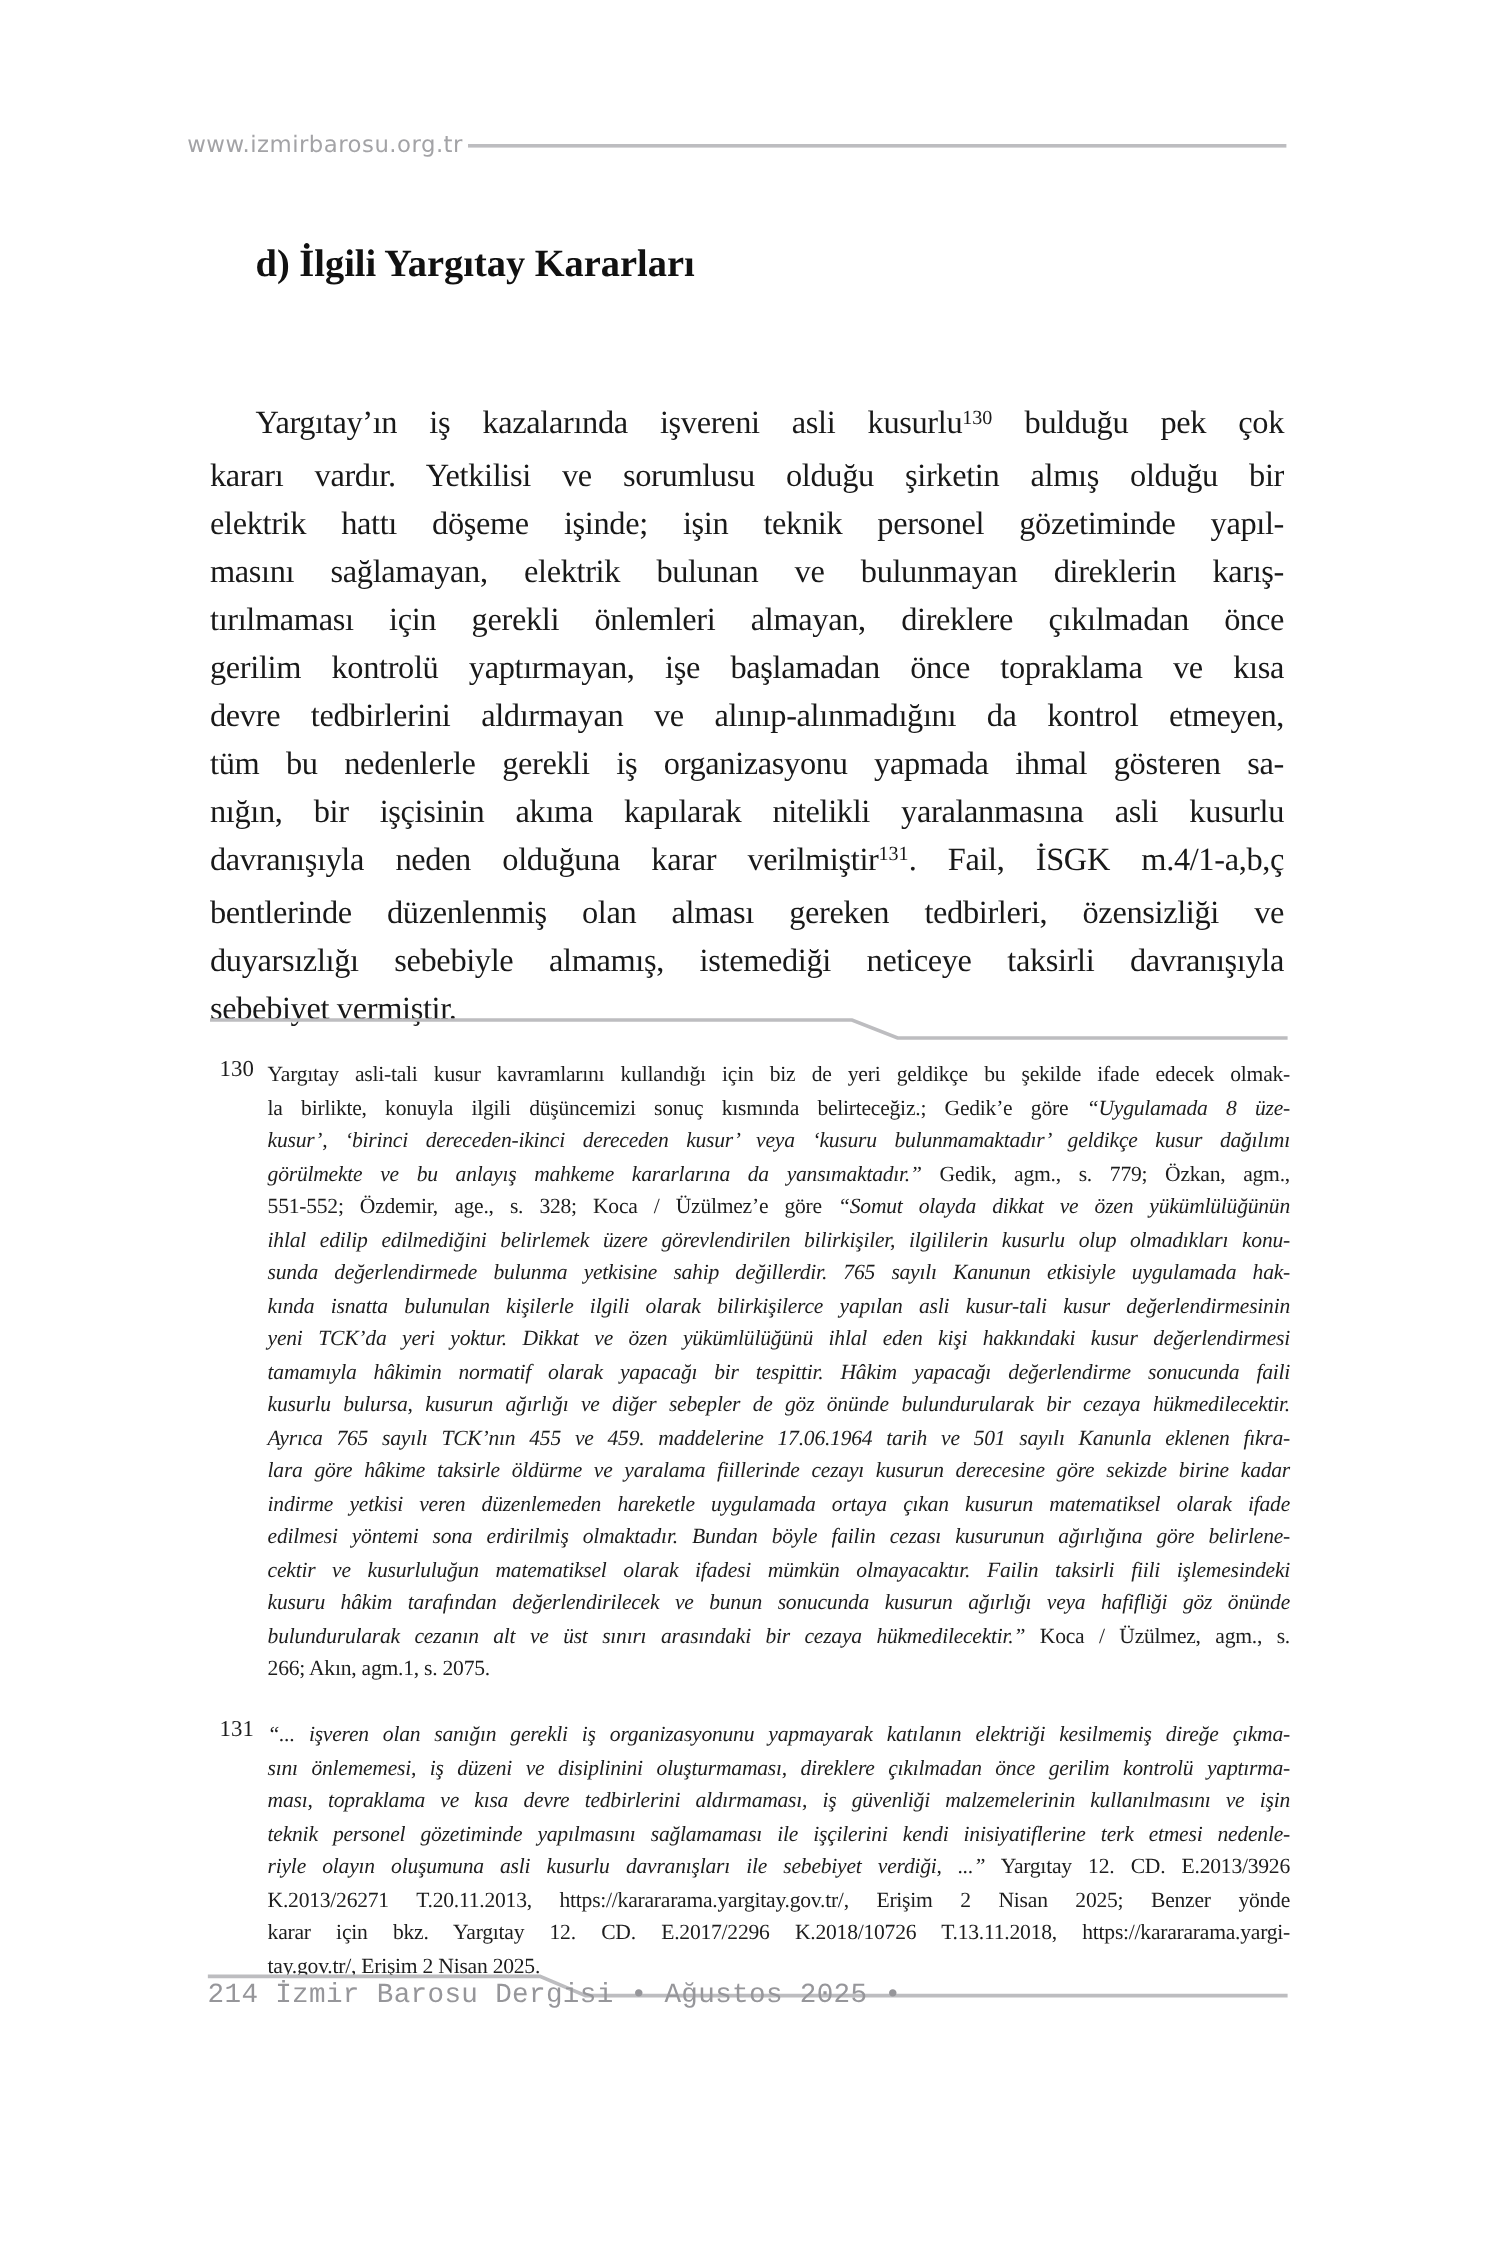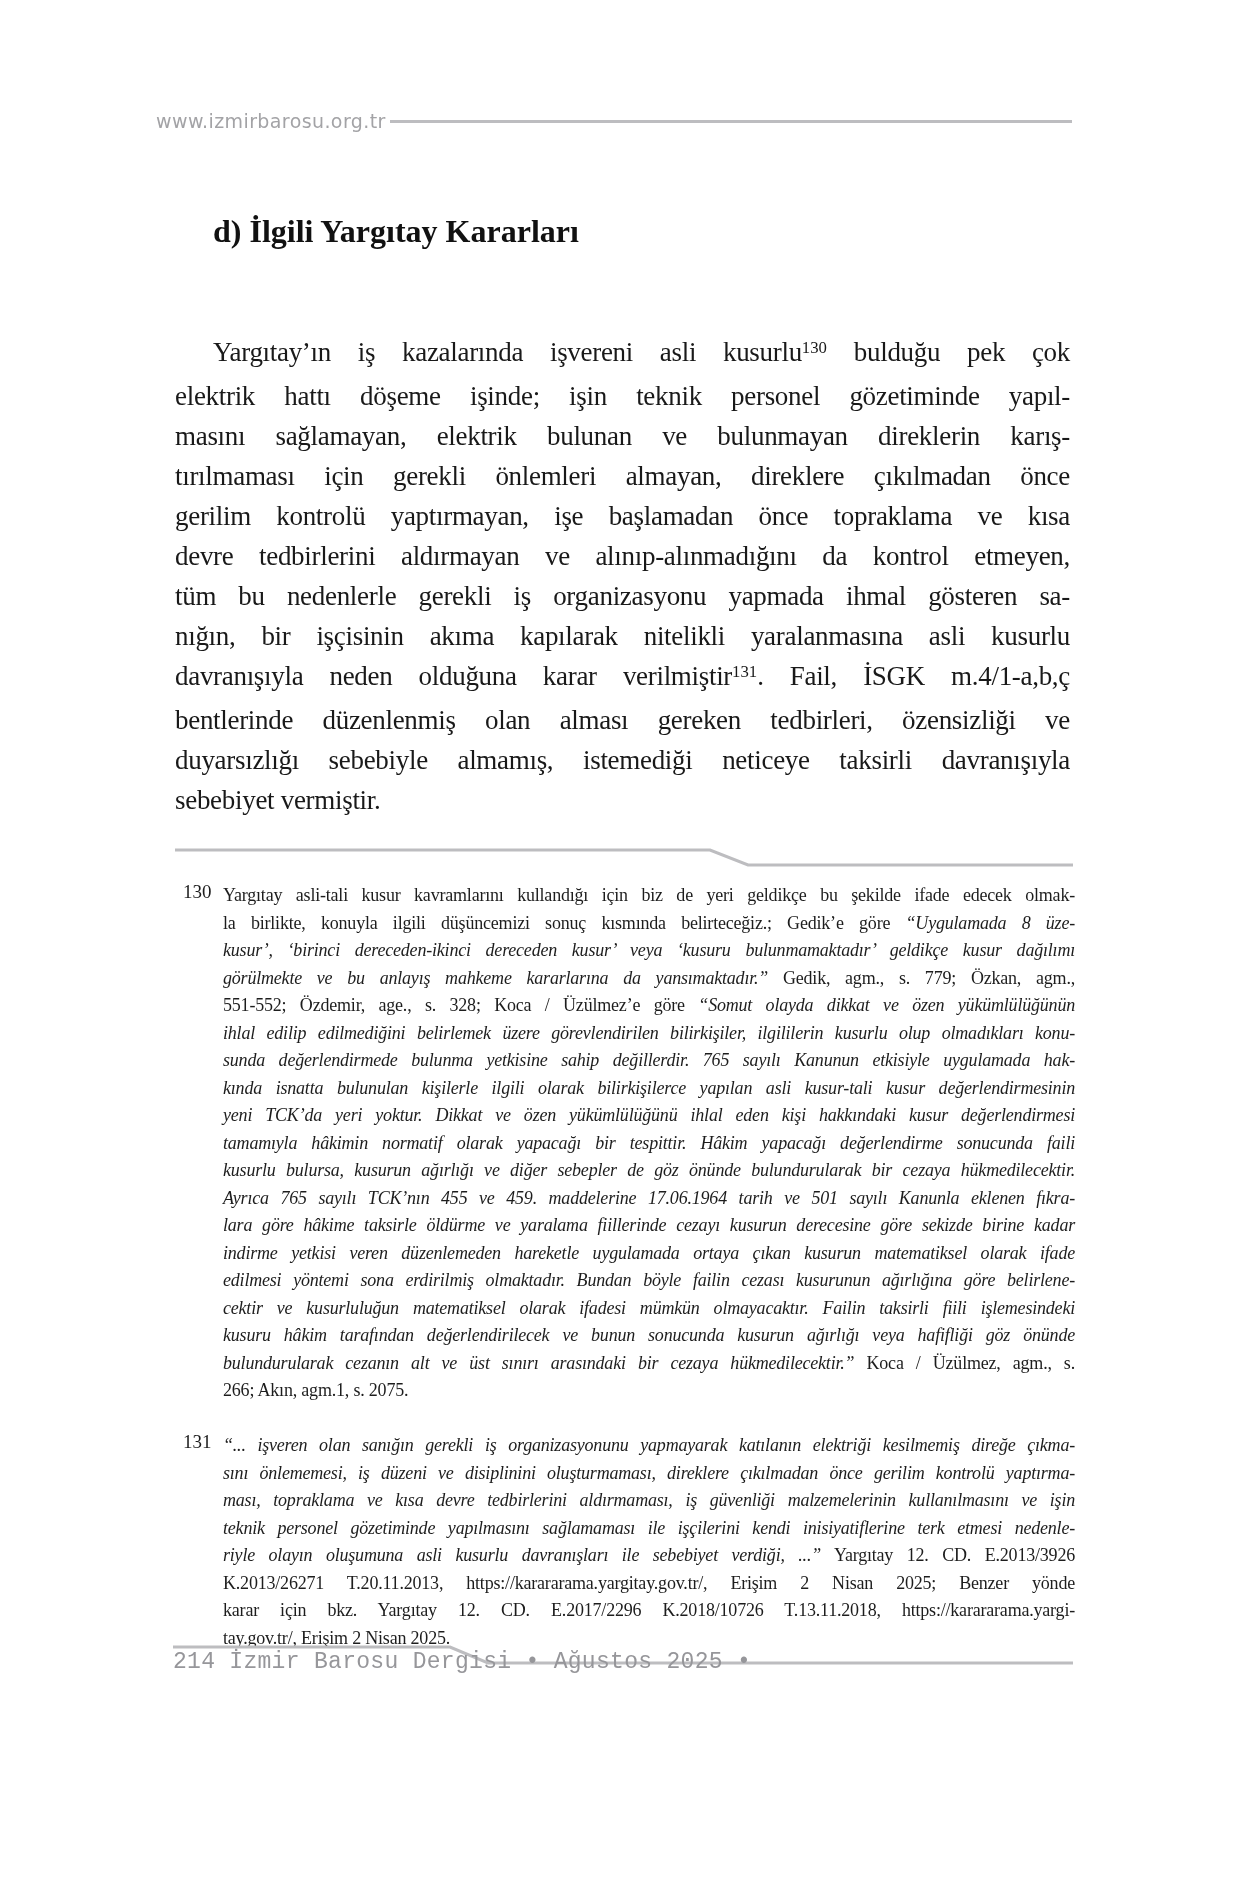--- a/index.html
+++ b/index.html
@@ -11,21 +11,21 @@
   }
   
   .hdr{position:absolute;top:110px;left:156px;width:916px;display:flex;align-items:center;}
   .hdr-url{
     font-family:"DejaVu Sans","Liberation Sans",sans-serif;
     font-size:19px;letter-spacing:.4px;color:var(--muted-gray,#a3a3a6);white-space:nowrap;
   }
   .hdr-rule{flex:1;height:3px;background:var(--rule-gray,#bdbdc0);margin-left:4px;margin-top:1px;}
   
   .heading{
-    position:absolute;left:213px;top:212px;margin:0;
+    position:absolute;left:213px;top:200px;margin:0;
     font-size:32px;font-weight:bold;line-height:1.2;color:#111;
   }
   
   .body-text{
     position:absolute;left:175px;top:332px;width:895px;
     font-size:27px;letter-spacing:-0.3px;line-height:40px;
   }
   .tline{text-align:justify;text-align-last:justify;}
   .tline.last{text-align-last:left;}
   .tline.indent{text-indent:38px;}
@@ -56,20 +56,21 @@
 
   <div class="hdr">
     <span class="hdr-url">www.izmirbarosu.org.tr</span>
     <span class="hdr-rule"></span>
   </div>
 
   <h1 class="heading">d) İlgili Yargıtay Kararları</h1>
 
   <div class="body-text">
       <div class="tline indent"><span>Yargıtay’ın iş kazalarında işvereni asli kusurlu</span><span class="sup">130</span><span> bulduğu pek çok</span></div>
+      <div class="tline"><span>kararı vardır. Yetkilisi ve sorumlusu olduğu şirketin almış olduğu bir</span></div>
       <div class="tline"><span>elektrik hattı döşeme işinde; işin teknik personel gözetiminde yapıl-</span></div>
       <div class="tline"><span>masını sağlamayan, elektrik bulunan ve bulunmayan direklerin karış-</span></div>
       <div class="tline"><span>tırılmaması için gerekli önlemleri almayan, direklere çıkılmadan önce</span></div>
       <div class="tline"><span>gerilim kontrolü yaptırmayan, işe başlamadan önce topraklama ve kısa</span></div>
       <div class="tline"><span>devre tedbirlerini aldırmayan ve alınıp-alınmadığını da kontrol etmeyen,</span></div>
       <div class="tline"><span>tüm bu nedenlerle gerekli iş organizasyonu yapmada ihmal gösteren sa-</span></div>
       <div class="tline"><span>nığın, bir işçisinin akıma kapılarak nitelikli yaralanmasına asli kusurlu</span></div>
       <div class="tline"><span>davranışıyla neden olduğuna karar verilmiştir</span><span class="sup">131</span><span>. Fail, İSGK m.4/1-a,b,ç</span></div>
       <div class="tline"><span>bentlerinde düzenlenmiş olan alması gereken tedbirleri, özensizliği ve</span></div>
       <div class="tline"><span>duyarsızlığı sebebiyle almamış, istemediği neticeye taksirli davranışıyla</span></div>

